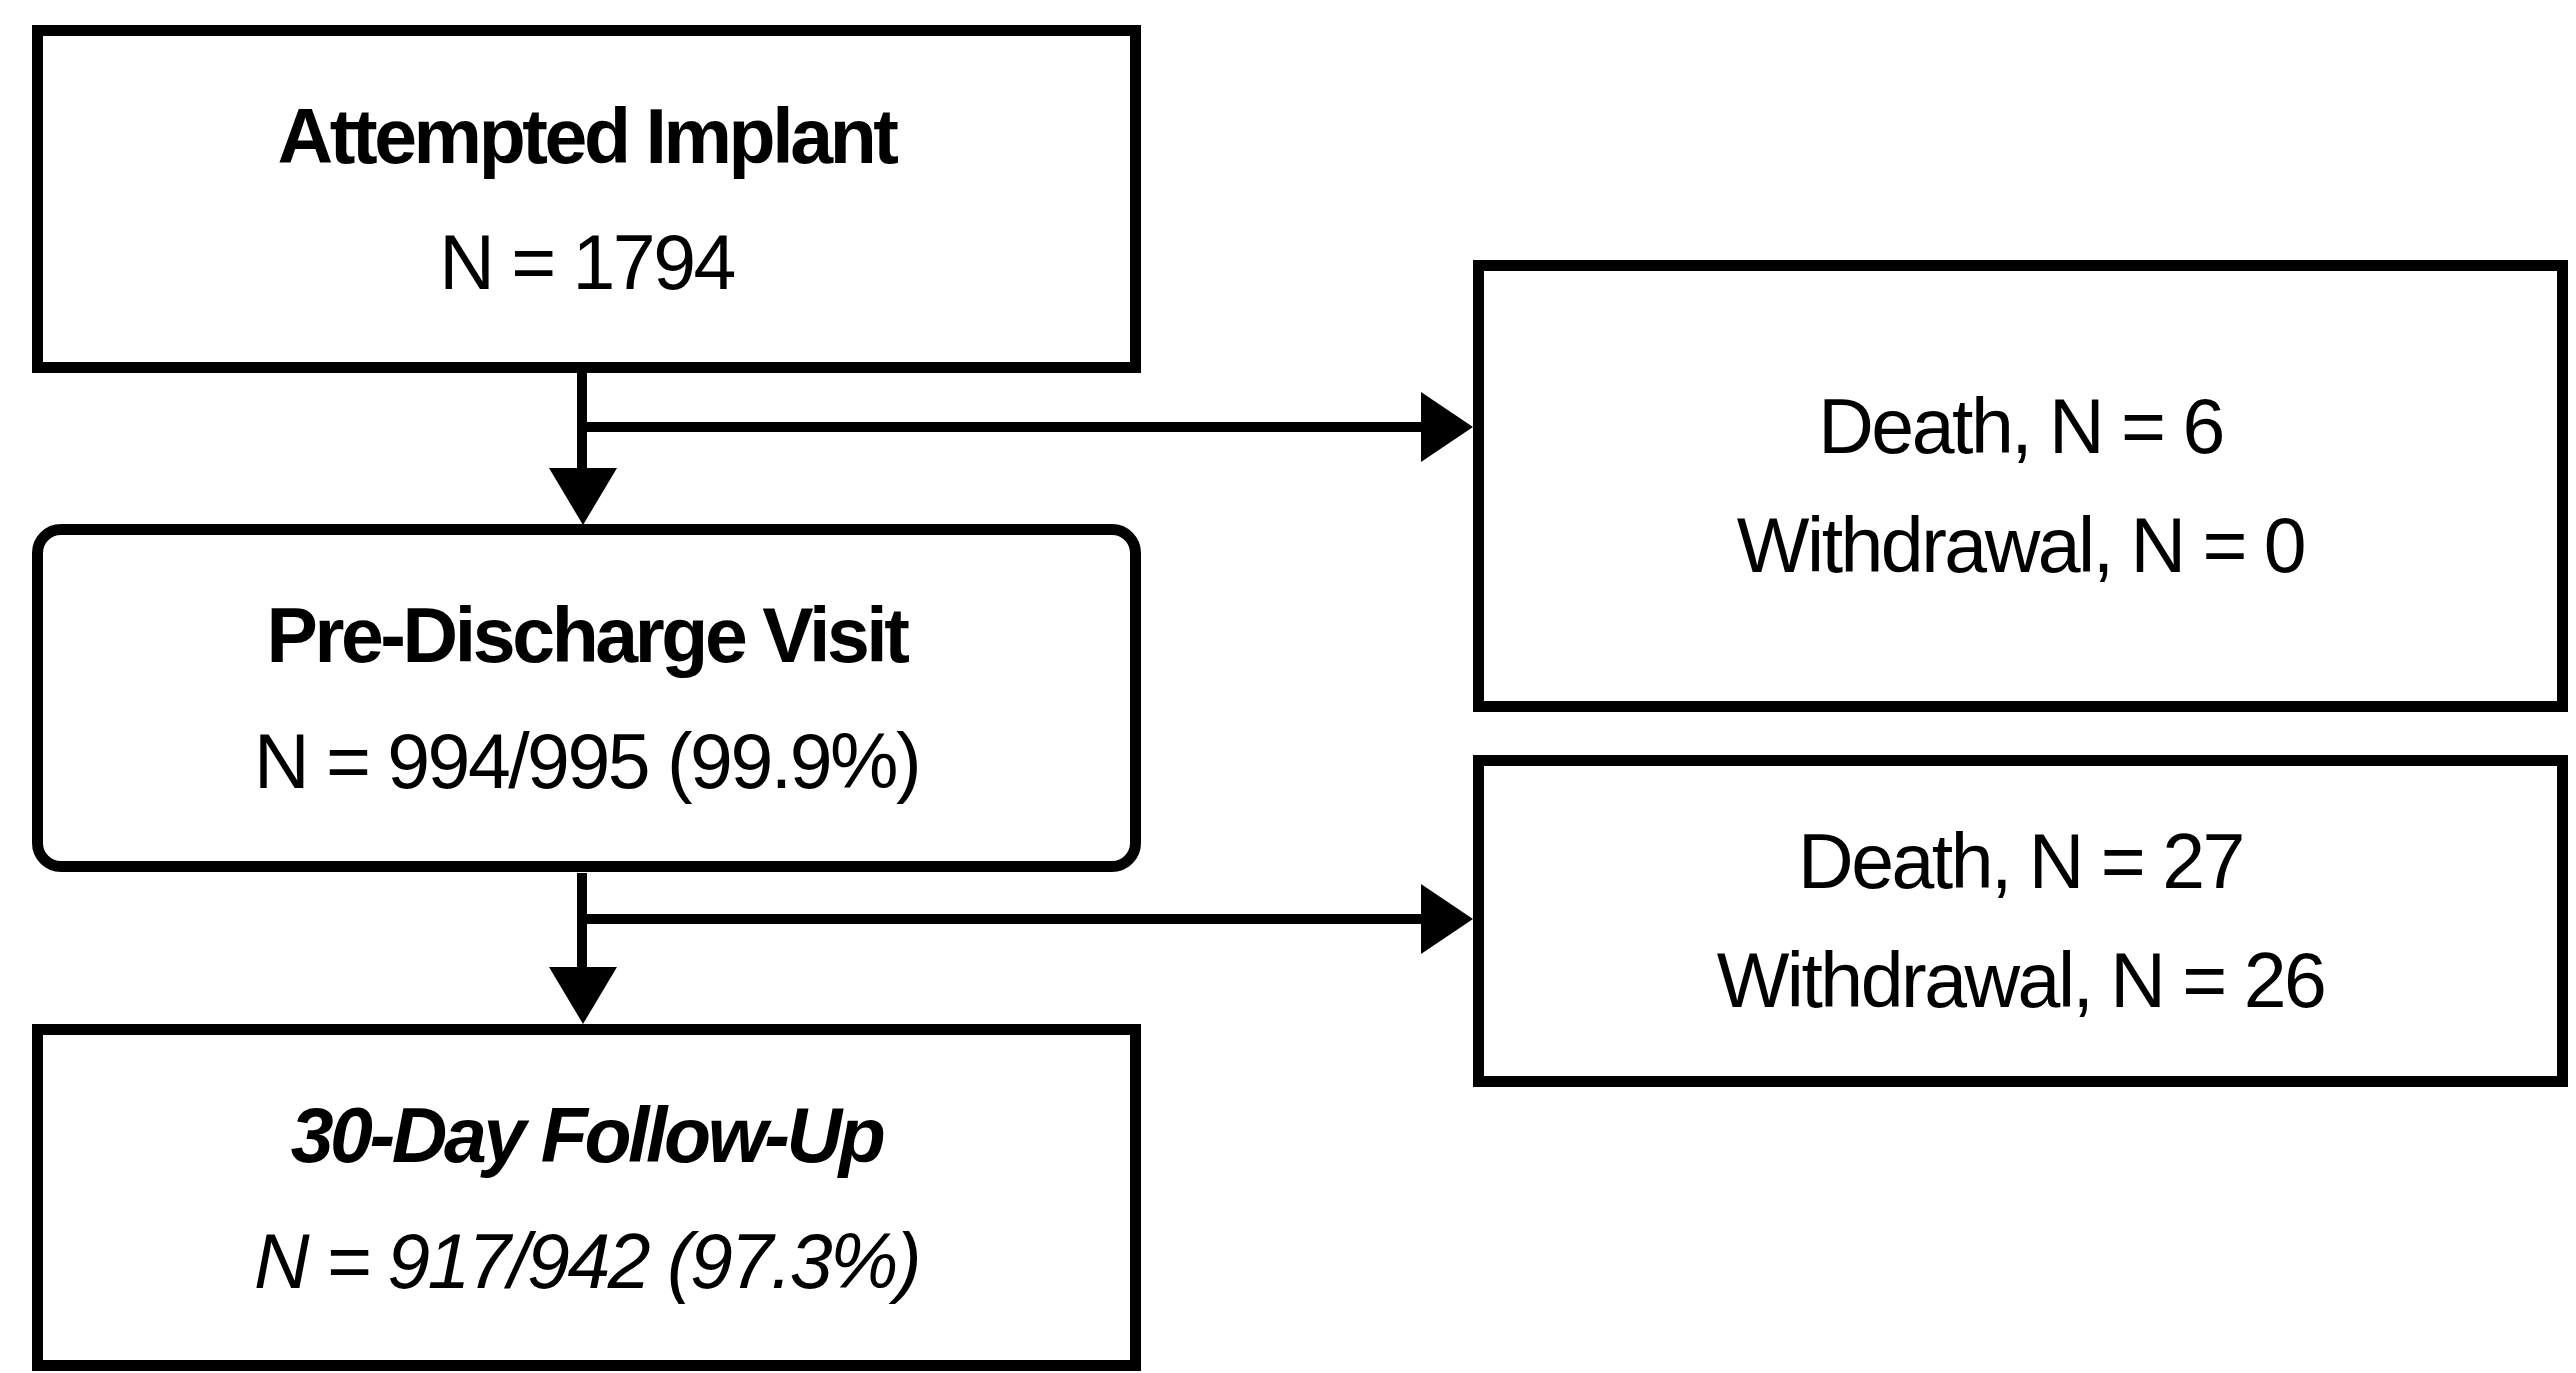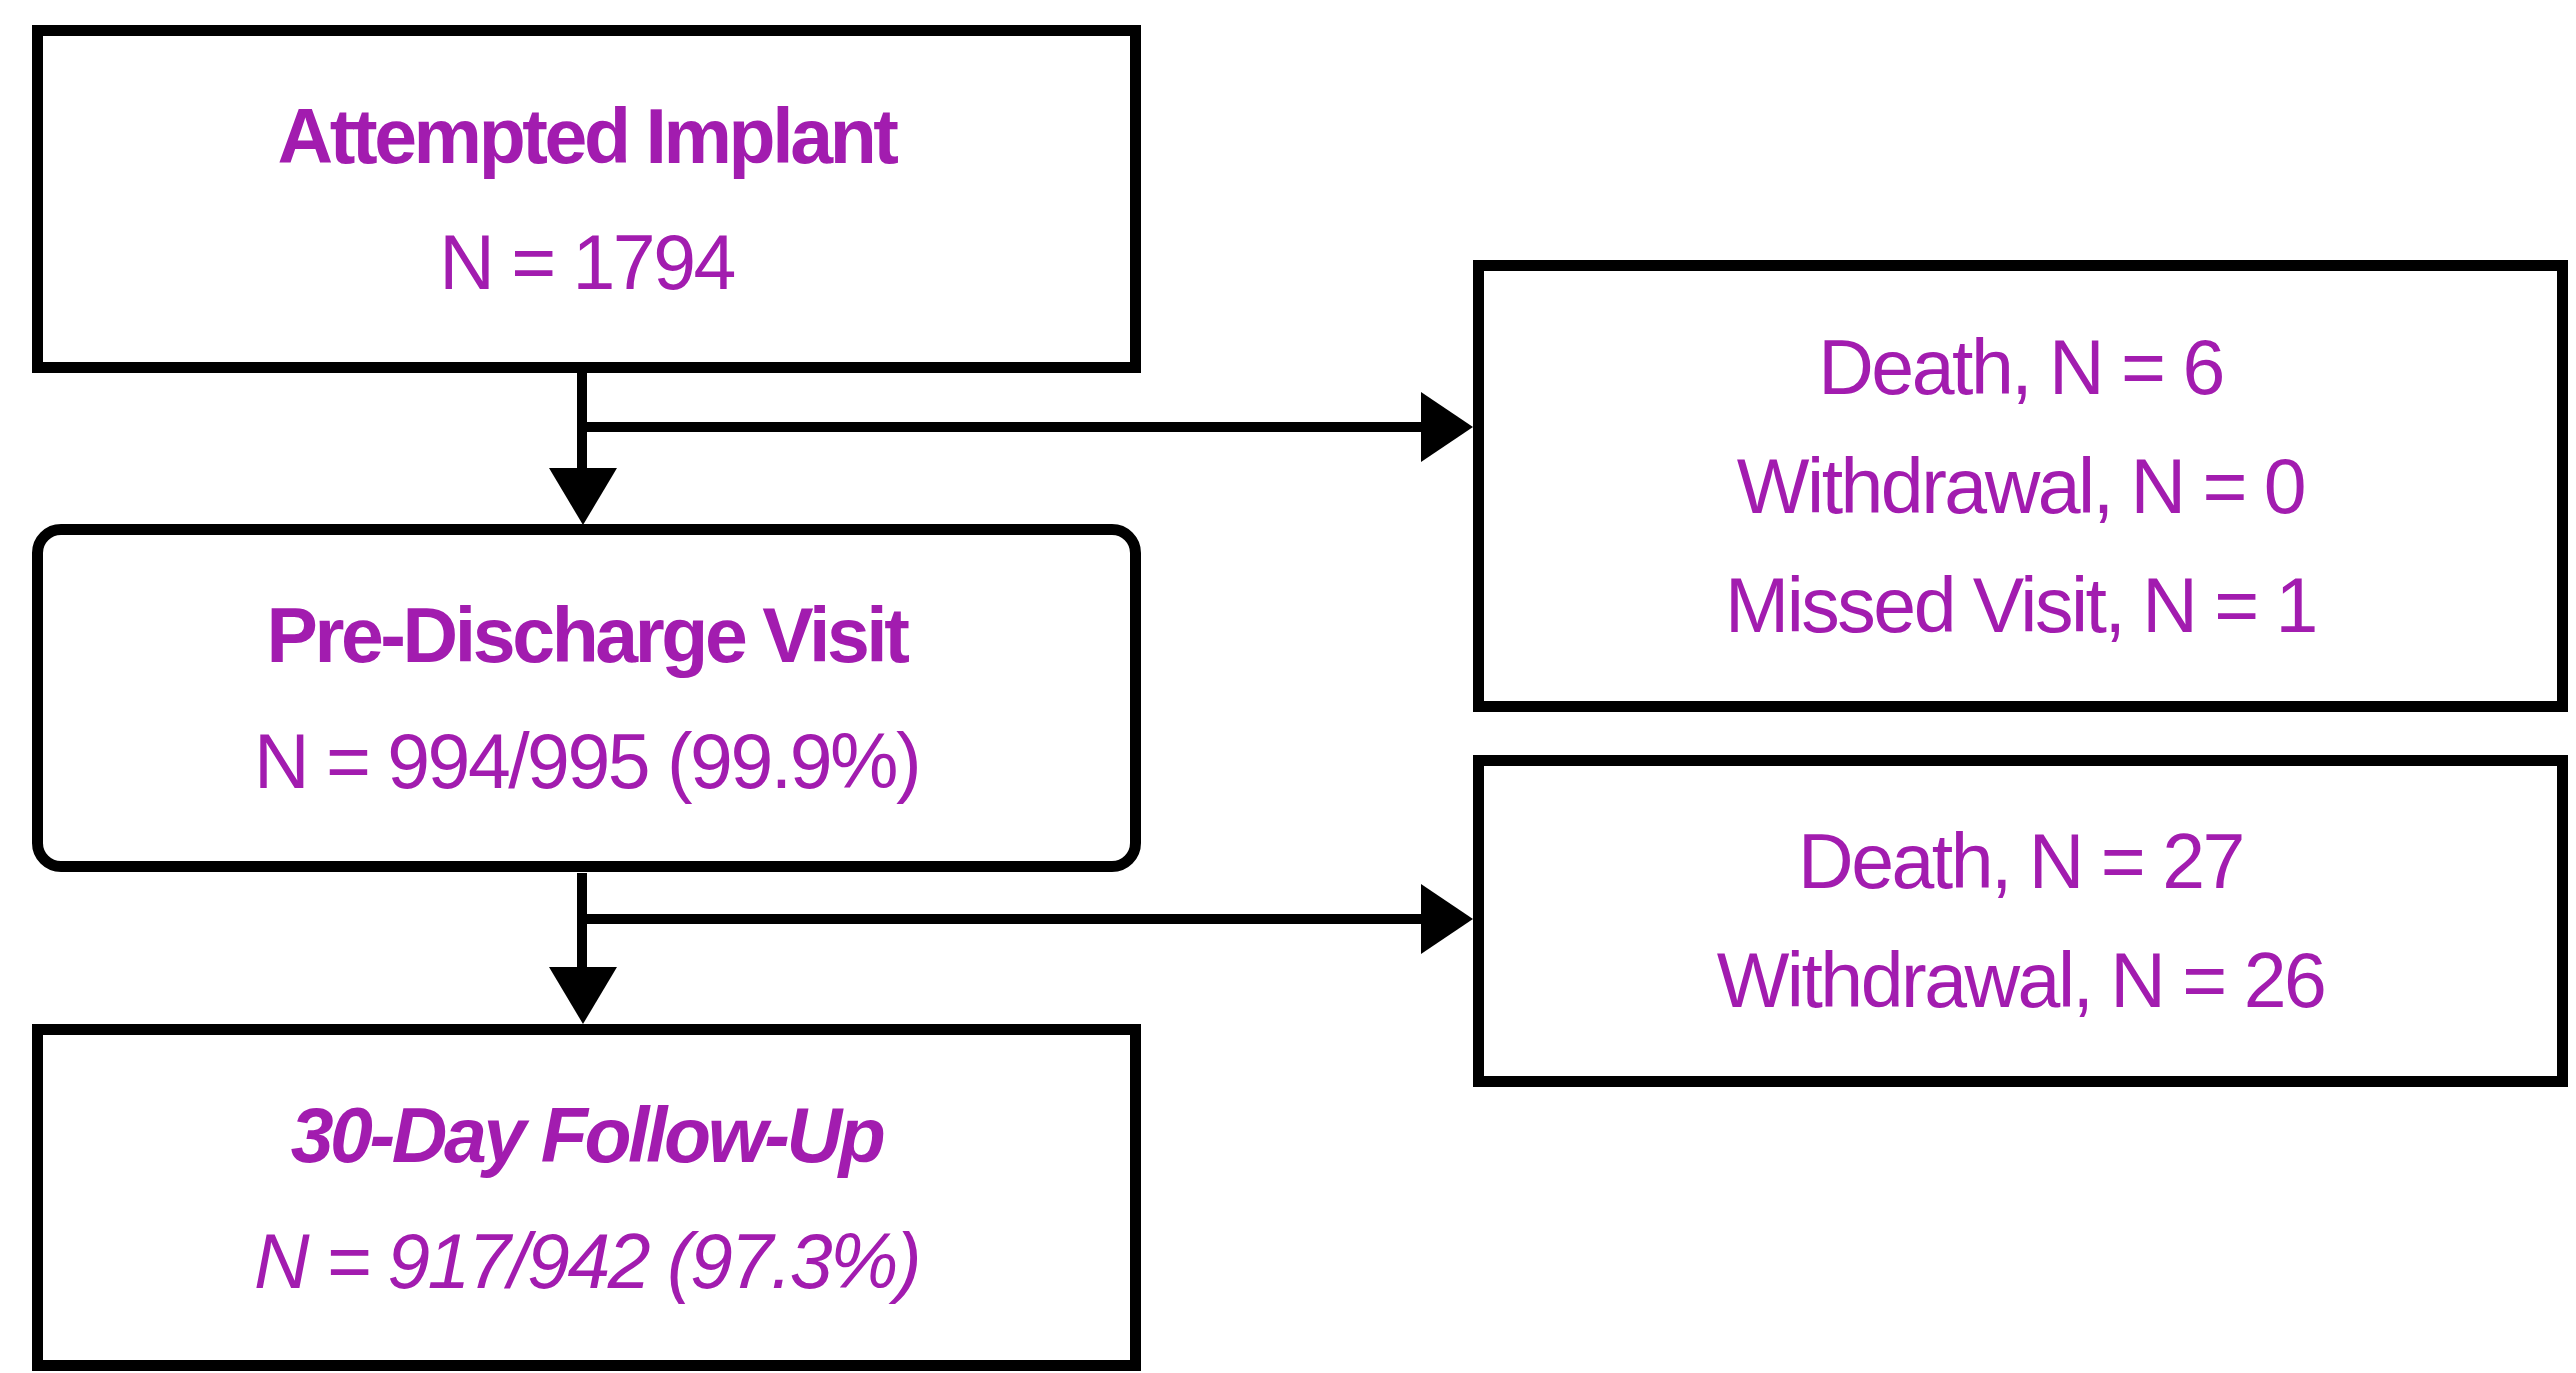--- a/index.html
+++ b/index.html
@@ -6,21 +6,21 @@
     margin: 0;
     padding: 0;
     background: #ffffff;
   }
   .canvas {
     position: relative;
     width: 2576px;
     height: 1374px;
     background: #ffffff;
     font-family: "Liberation Sans", sans-serif;
-    color: #a21caf;
+    color: #000000;
     overflow: hidden;
   }
   .box {
     position: absolute;
     box-sizing: border-box;
     border: 11px solid #000000;
     background: #ffffff;
     display: flex;
     flex-direction: column;
     justify-content: center;
@@ -93,21 +93,20 @@
   </div>
 
   <div class="box flow-box" style="top:1024px; height:347px;font-style:italic;">
     <div class="box-title">30-Day Follow-Up</div>
     <div class="box-value">N = 917/942 (97.3%)</div>
   </div>
 
   <div class="box side-box" style="top:260px; height:452px;">
     <div class="side-line">Death, N = 6</div>
     <div class="side-line">Withdrawal, N = 0</div>
-    <div class="side-line">Missed Visit, N = 1</div>
   </div>
 
   <div class="box side-box" style="top:755px; height:332px;">
     <div class="side-line">Death, N = 27</div>
     <div class="side-line">Withdrawal, N = 26</div>
   </div>
 
   <div class="conn" style="left:577px; top:373px; width:10px; height:99px;"></div>
   <div class="arrowhead-down" style="left:549px; top:468px;"></div>
 

